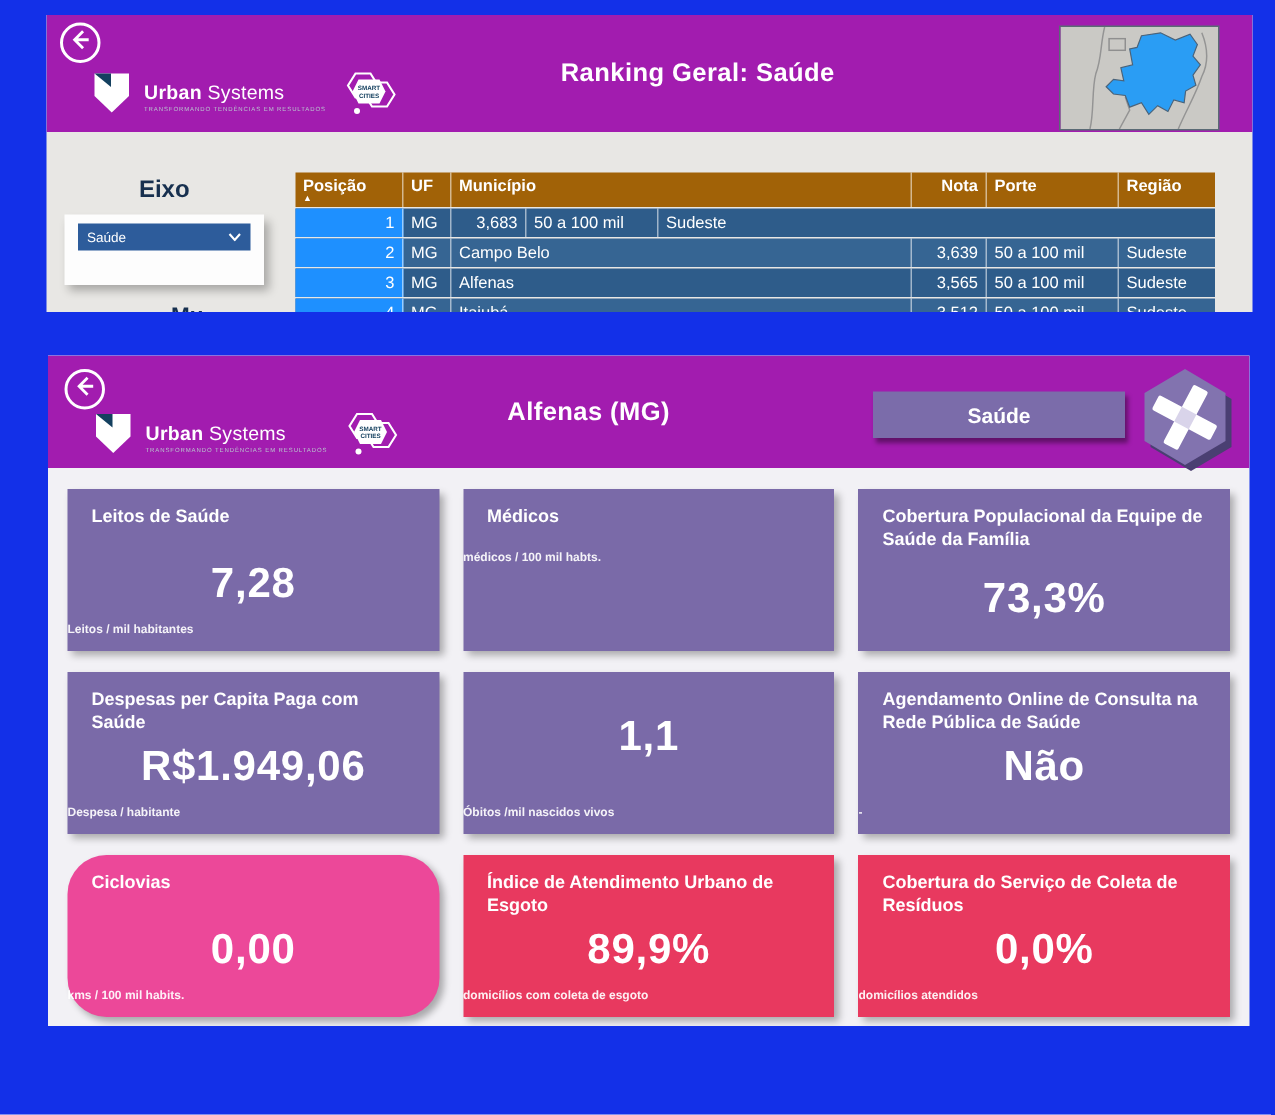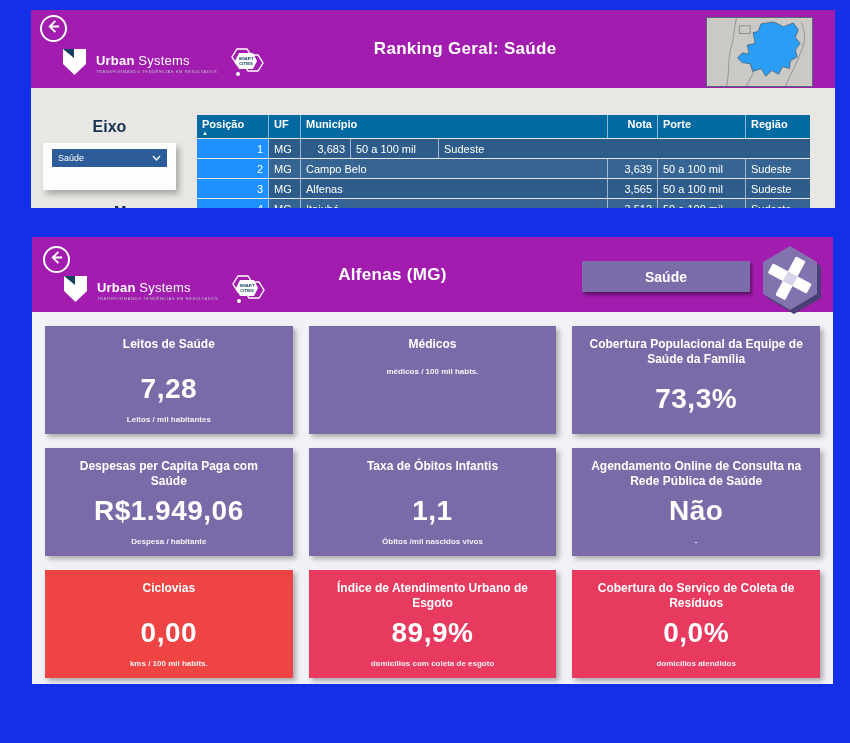--- a/index.html
+++ b/index.html
@@ -35,21 +35,21 @@
   
   .slicer-label { position:absolute; left:12px; top:108px; width:133px; text-align:center; font-weight:bold; font-size:16px; color:#17304f; }
   .slicer-card { position:absolute; left:12px; top:133px; width:133px; height:47px; background:#fdfdfd; box-shadow:3px 4px 6px rgba(0,0,0,.28); }
   .slicer-select { position:absolute; left:9px; top:6px; right:9px; height:18px; background:#2d5c9b; color:#fff; font-size:9px; display:flex; align-items:center; justify-content:space-between; padding:0 6px; cursor:pointer; }
   .slicer-select svg { width:9px; height:6px; }
   .partial-label { position:absolute; left:83px; top:192px; font-weight:bold; font-size:15px; color:#17304f; }
 
   
   .rank-table { position:absolute; left:166px; top:105px; right:25px; bottom:0; font-size:11px; color:#fff; }
   .trow { display:flex; align-items:stretch; }
-  .thead-row { background:#0369a1; height:23px; }
+  .thead-row { background:#a16207; height:23px; }
   .thead-row .tcell { display:flex; align-items:flex-start; padding-top:3px; font-weight:bold; }
   .tbody-row { height:19px; margin-top:1px; }
   .tbody-row.odd  { background:#2e5c8a; }
   .tbody-row.even { background:#366593; }
   .tcell { padding:0 5px; display:flex; align-items:center; border-right:1px solid rgba(255,255,255,.55); overflow:hidden; white-space:nowrap; }
   .tcell:last-child { border-right:none; }
   .c-pos { width:72px; justify-content:flex-end; }
   .thead-row .c-pos { justify-content:flex-start; flex-direction:column; align-items:flex-start; }
   .tbody-row .c-pos { background:#1e90ff; }
   .c-uf { width:32px; }
@@ -60,23 +60,23 @@
   .c-reg { width:64px; }
   .sort-ico { font-size:6px; line-height:5px; margin-top:1px; }
 
   
   .cat-btn { position:absolute; right:83px; top:24px; width:168px; height:31px; background:#7b6caa; color:#fff; font-weight:bold; font-size:14px; display:flex; align-items:center; justify-content:center; box-shadow:2px 3px 3px rgba(0,0,0,.4); cursor:pointer; }
   .hex-ico { position:absolute; right:8px; top:6px; width:68px; height:72px; z-index:5; cursor:pointer; }
   .hex-ico svg { width:100%; height:100%; }
 
   
   .cards { position:absolute; left:13px; right:13px; top:89px; display:grid; grid-template-columns:repeat(3,1fr); column-gap:16px; row-gap:14px; }
-  .card { height:108px; display:flex; flex-direction:column; color:#fff; text-align:center; box-shadow:3px 3px 5px rgba(0,0,0,.3); }
+  .card { height:108px; display:flex; flex-direction:column; color:#fff; text-align:left; box-shadow:3px 3px 5px rgba(0,0,0,.3); }
   .card.purple { background:#7a6aa8; }
-  .card.green  { background:#ef4444; }
+  .card.green  { background:#ec4899;border-radius:26px; }
   .card.pink   { background:#e8395f; }
   .card-title { padding:11px 16px 0; font-weight:bold; font-size:12px; line-height:1.25; min-height:41px; }
   .card-value { flex:1; display:flex; align-items:center; justify-content:center; font-weight:bold; font-size:28px; letter-spacing:.5px; margin-top:-4px; }
   .card-sub { padding-bottom:10px; font-weight:bold; font-size:8px; color:rgba(255,255,255,.92); }
 </style>
 </head>
 <body>
 
 <section class="panel panel-top">
   <header class="hdr hdr-top">
@@ -254,21 +254,20 @@
       <div class="card purple">
         <div class="card-title">Cobertura Populacional da Equipe de Saúde da Família</div>
         <div class="card-value">73,3%</div>
       </div>
       <div class="card purple">
         <div class="card-title">Despesas per Capita Paga com Saúde</div>
         <div class="card-value">R$1.949,06</div>
         <div class="card-sub">Despesa / habitante</div>
       </div>
       <div class="card purple">
-        <div class="card-title">Taxa de Óbitos Infantis</div>
         <div class="card-value">1,1</div>
         <div class="card-sub">Óbitos /mil nascidos vivos</div>
       </div>
       <div class="card purple">
         <div class="card-title">Agendamento Online de Consulta na Rede Pública de Saúde</div>
         <div class="card-value">Não</div>
         <div class="card-sub">-</div>
       </div>
       <div class="card green">
         <div class="card-title">Ciclovias</div>

